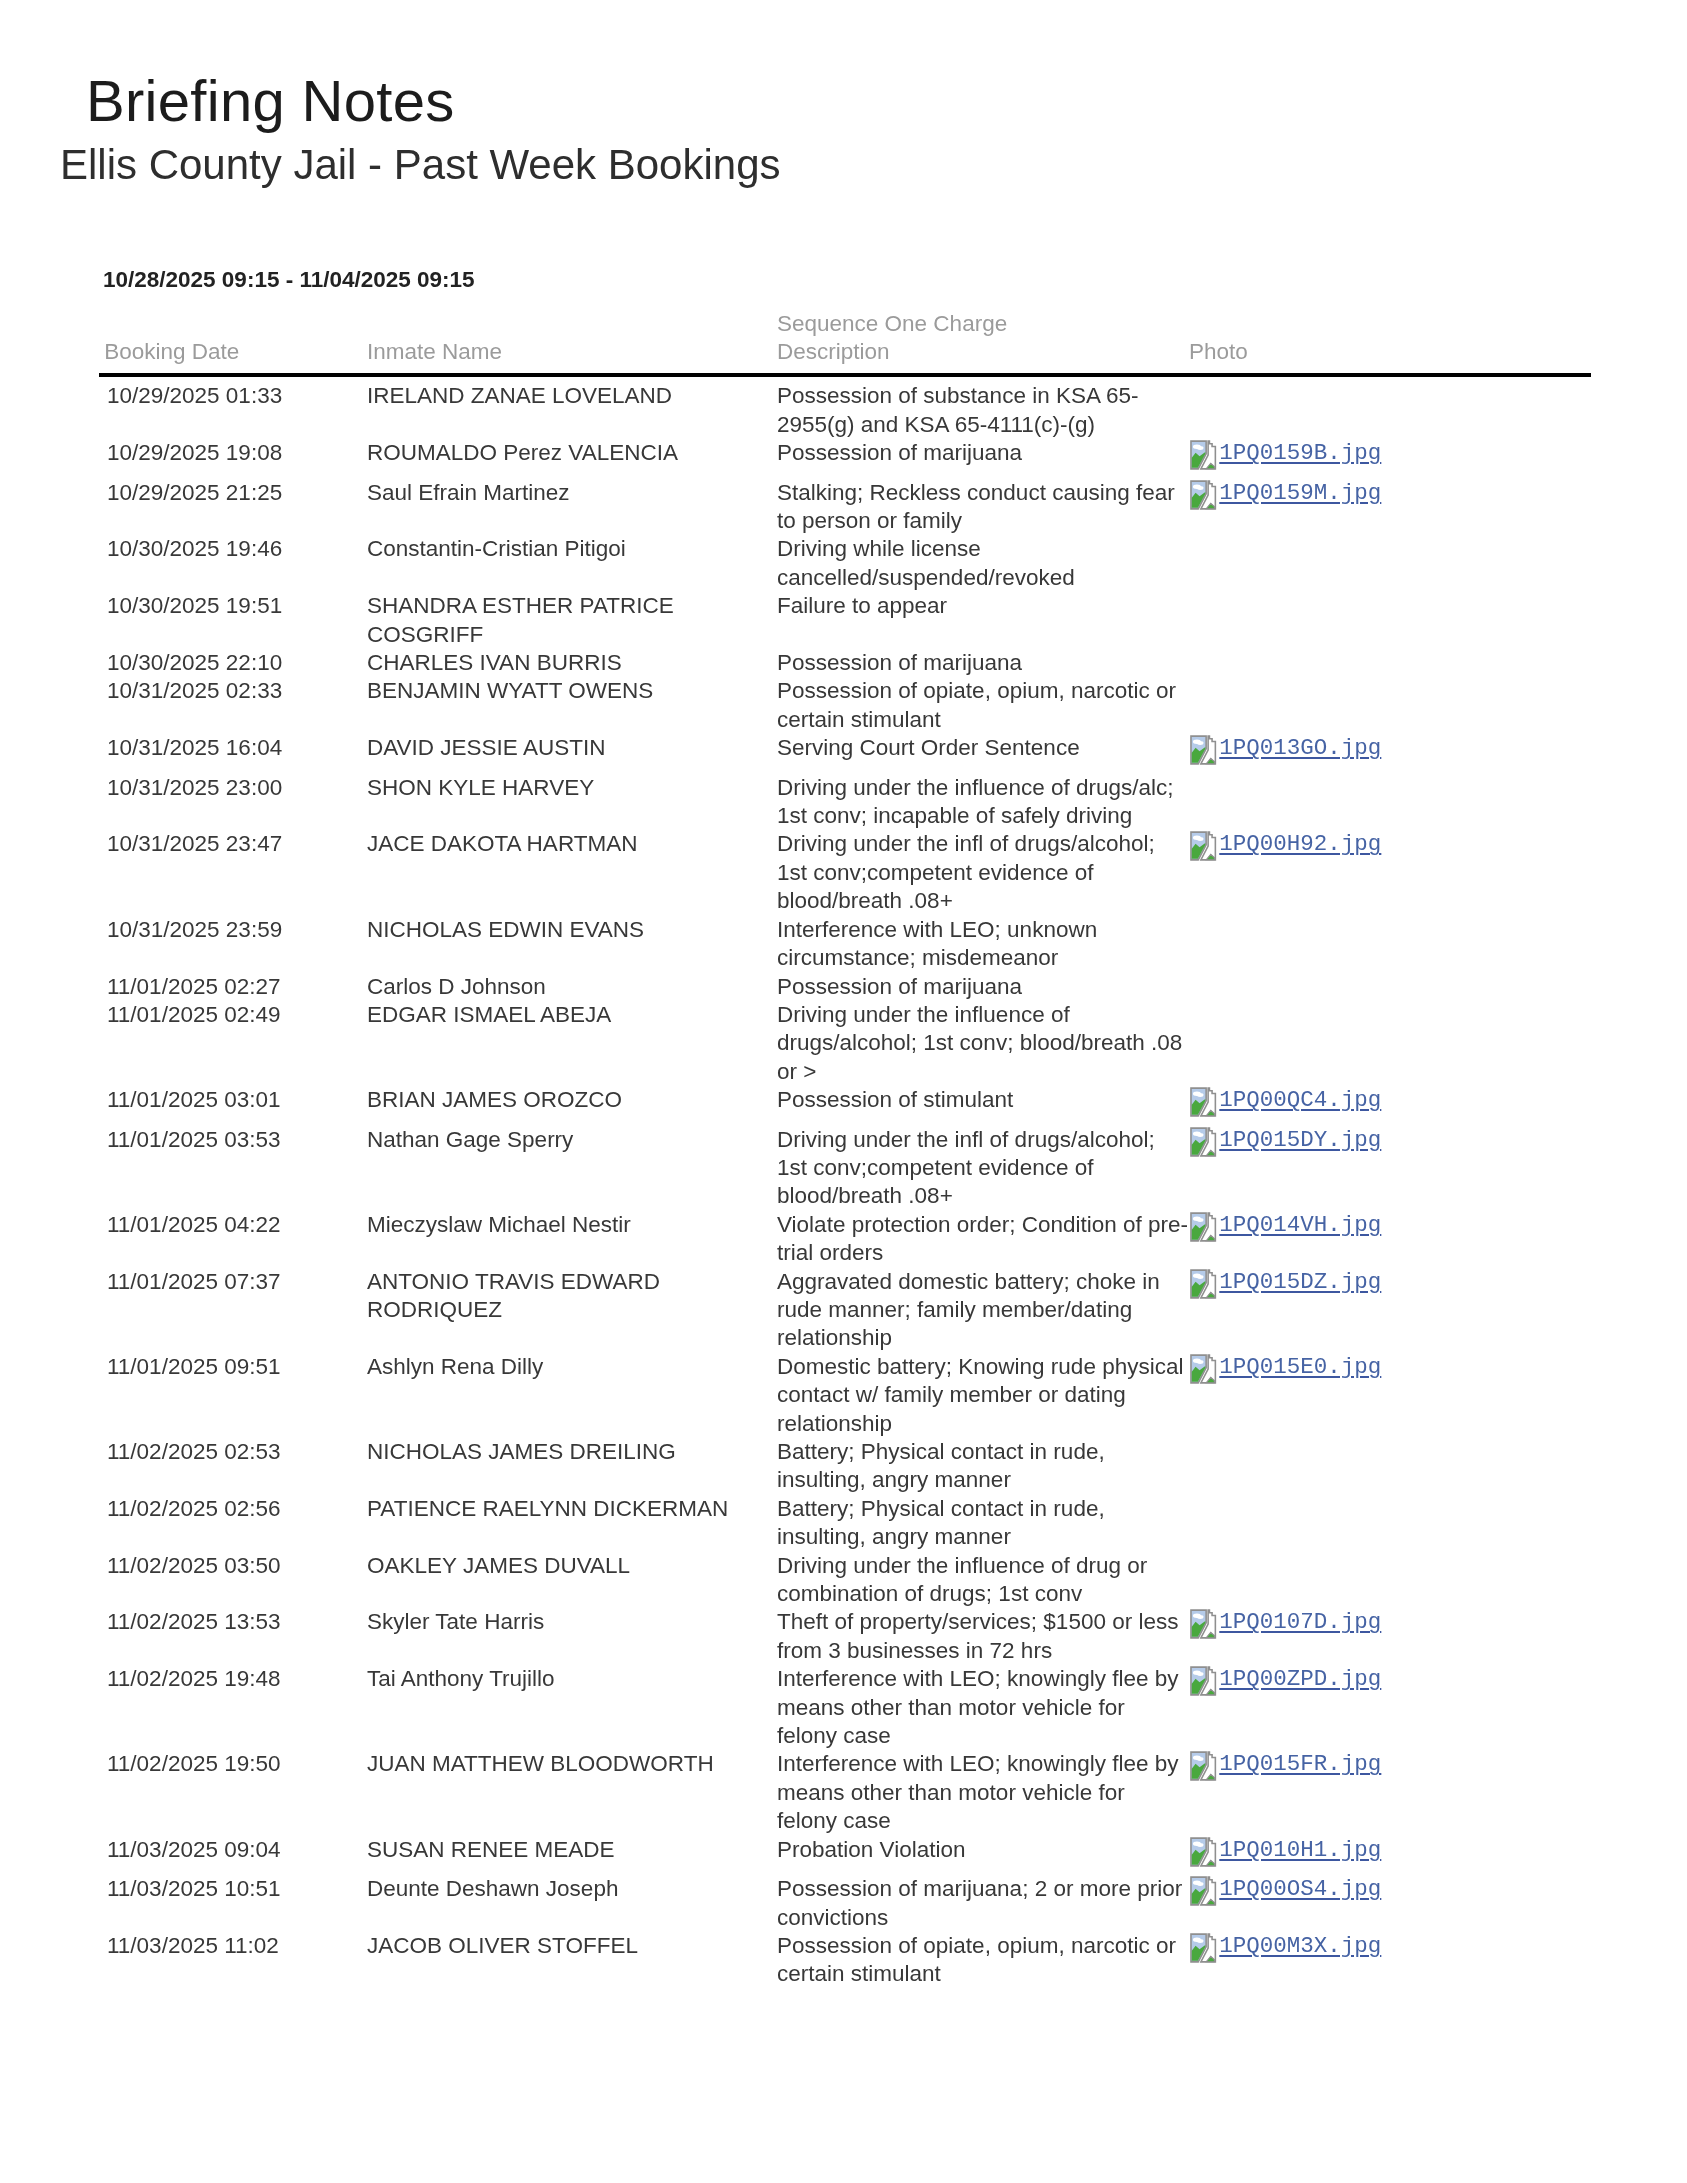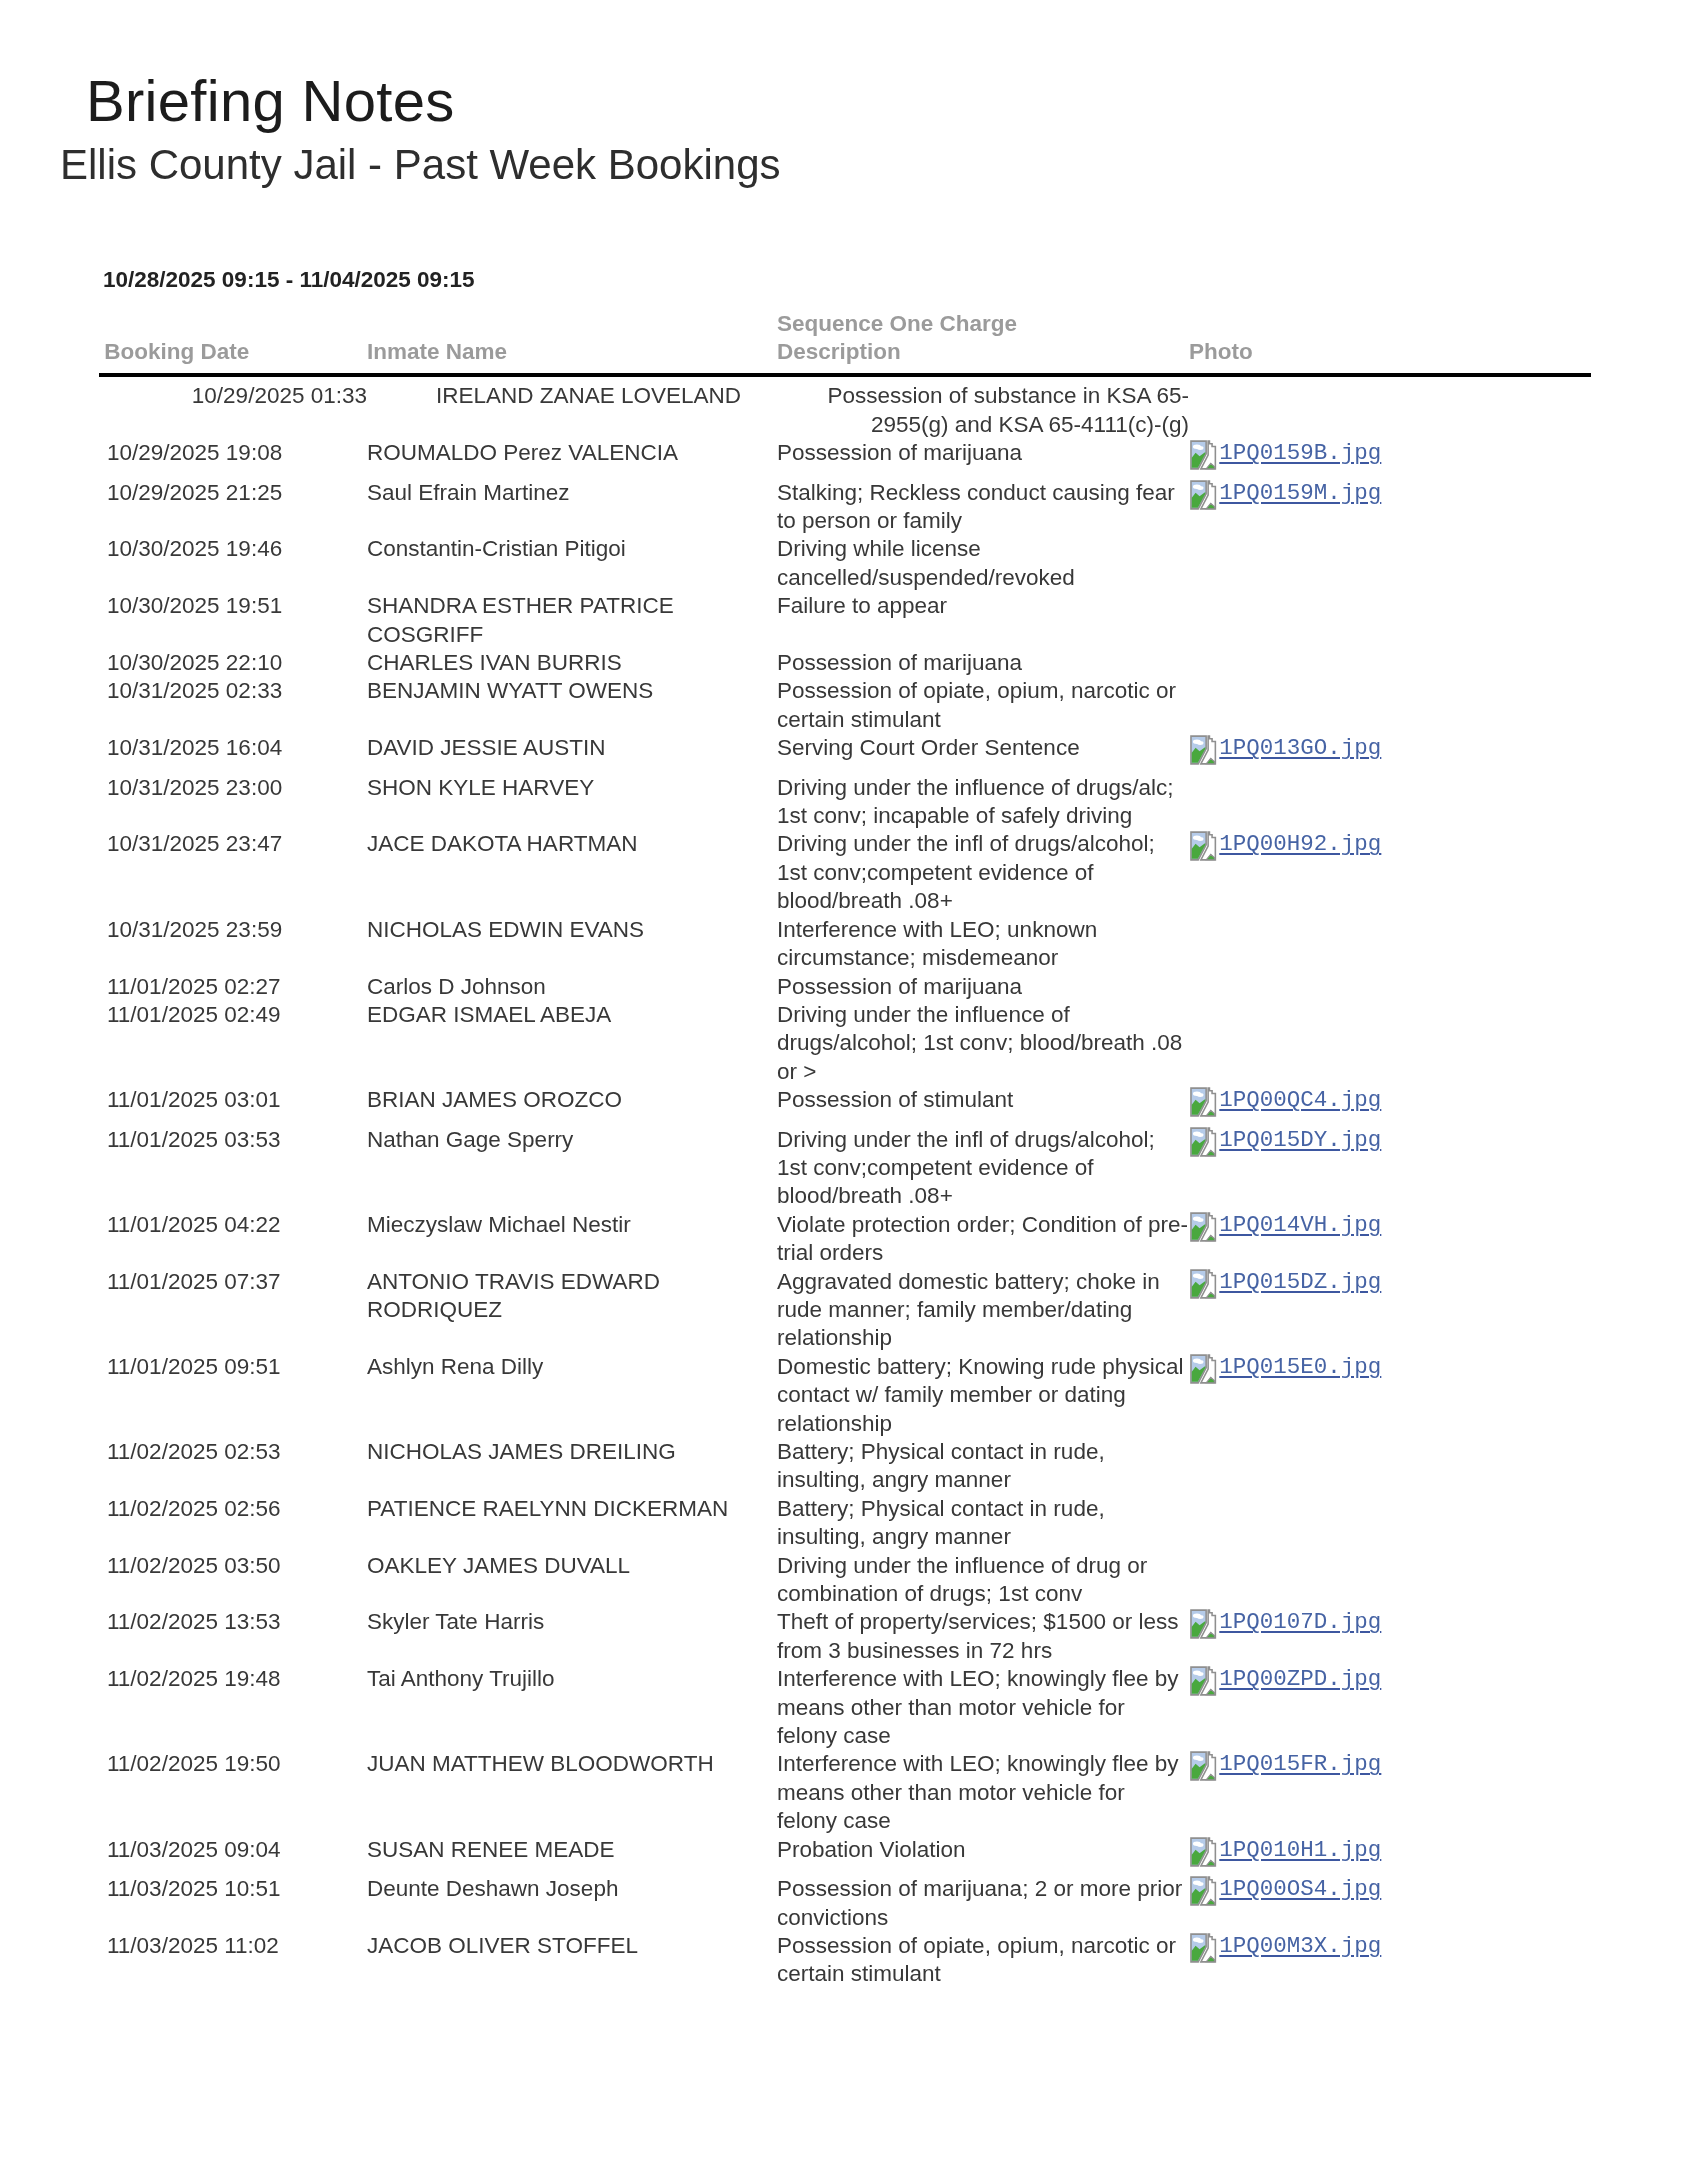--- a/index.html
+++ b/index.html
@@ -30,33 +30,33 @@
     border-collapse: collapse; table-layout: fixed;
     width: 1492px; margin-left: 99px;
   }
   col.c-date   { width: 268px; }
   col.c-name   { width: 410px; }
   col.c-charge { width: 412px; }
   col.c-photo  { width: 402px; }
 
   thead th {
     text-align: left; vertical-align: bottom;
-    font-size: 22.5px; line-height: 28.4px; font-weight: 700;
+    font-size: 22.5px; line-height: 28.4px; font-weight: 400;
     color: #9b9b9b;
     border-bottom: 4px solid #000000;
     padding: 0 0 6.6px 0;
   }
   thead th.th-date { padding-left: 5.3px; }
   .charge-head { max-width: 291px; }
 
   tbody td {
     vertical-align: top; padding: 0;
     font-size: 22.5px; line-height: 28.4px;
   }
-  tbody tr:first-child td { padding-top: 5.3px; text-align: right; }
+  tbody tr:first-child td { padding-top: 5.3px; }
   td.cell-date { padding-left: 8px; white-space: nowrap; }
   .name-wrap { max-width: 374px; }
   .charge-wrap { max-width: 412px; }
 
   .photo-link-wrap { display: flex; align-items: flex-start; gap: 1.3px; }
   .bimg { width: 29px; height: 32px; flex: 0 0 29px; }
   a.photo-link {
     color: #4663a4;
     font-size: 22.5px; line-height: 28.4px;
     text-decoration: underline;

